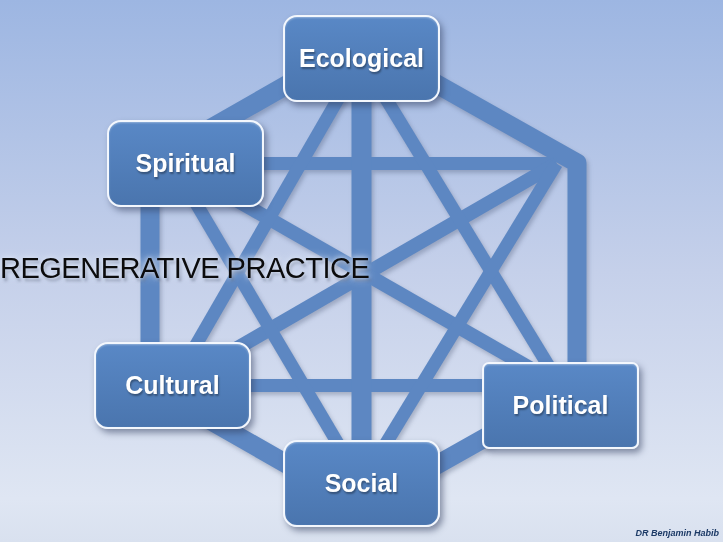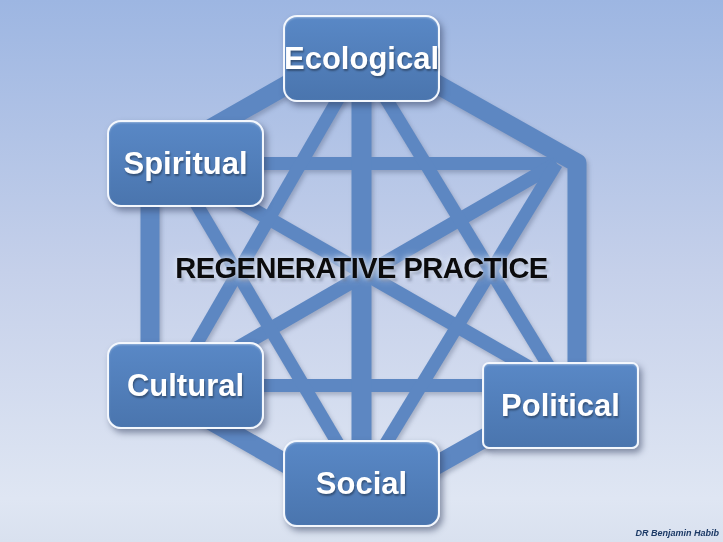--- a/index.html
+++ b/index.html
@@ -22,33 +22,33 @@
   }
   .node {
     position:absolute; width:157px; height:87px; border-radius:14px;
     border:2.5px solid var(--box-border,#f3f7fd);
     background:linear-gradient(180deg, var(--box-top,#5988c6) 0%, var(--box-bottom,#4a75ae) 100%);
     box-shadow:3px 4px 6px rgba(45,58,90,.50), inset 0 1px 2px rgba(255,255,255,.35);
     display:flex; align-items:center; justify-content:center;
     box-sizing:border-box;
   }
   .node span {
-    color:#ffffff; font-weight:bold; font-size:31px;
+    color:#ffffff; font-weight:bold; font-size:25px;
     text-shadow:1px 2px 2px rgba(0,0,0,.35);
     white-space:nowrap;
   }
   .pos-ecological { left:283px; top:15px; }
   .pos-spiritual  { left:107px;  top:120px; }
   .pos-economic   { left:478px; top:120px; }
-  .pos-cultural   { left:94px;  top:342px;margin-left:13px; }
+  .pos-cultural   { left:94px;  top:342px; }
   .pos-political  { left:482px; top:362px;border-radius:7px; }
   .pos-social     { left:283px; top:440px; }
   .title {
-    position:absolute; left:0; top:252px; width:723px; text-align:center;
-    font-size:29px; font-weight:bold; letter-spacing:-0.5px;
+    position:absolute; left:0; top:252px; width:723px; 
+    font-size:29px; font-weight:normal; letter-spacing:-0.5px;
     color:var(--title-color,#0b0b0c);
     text-shadow:0 0 10px #dde6f6, 0 0 5px #dde6f6, 2px 3px 3px rgba(70,80,105,.55);
     white-space:nowrap;
   }
   .credit {
     position:absolute; right:4px; bottom:4px;
     font-size:9px; font-weight:bold; font-style:italic;
     color:var(--credit-color,#1c3a66);
     margin-top:40px;
   }

